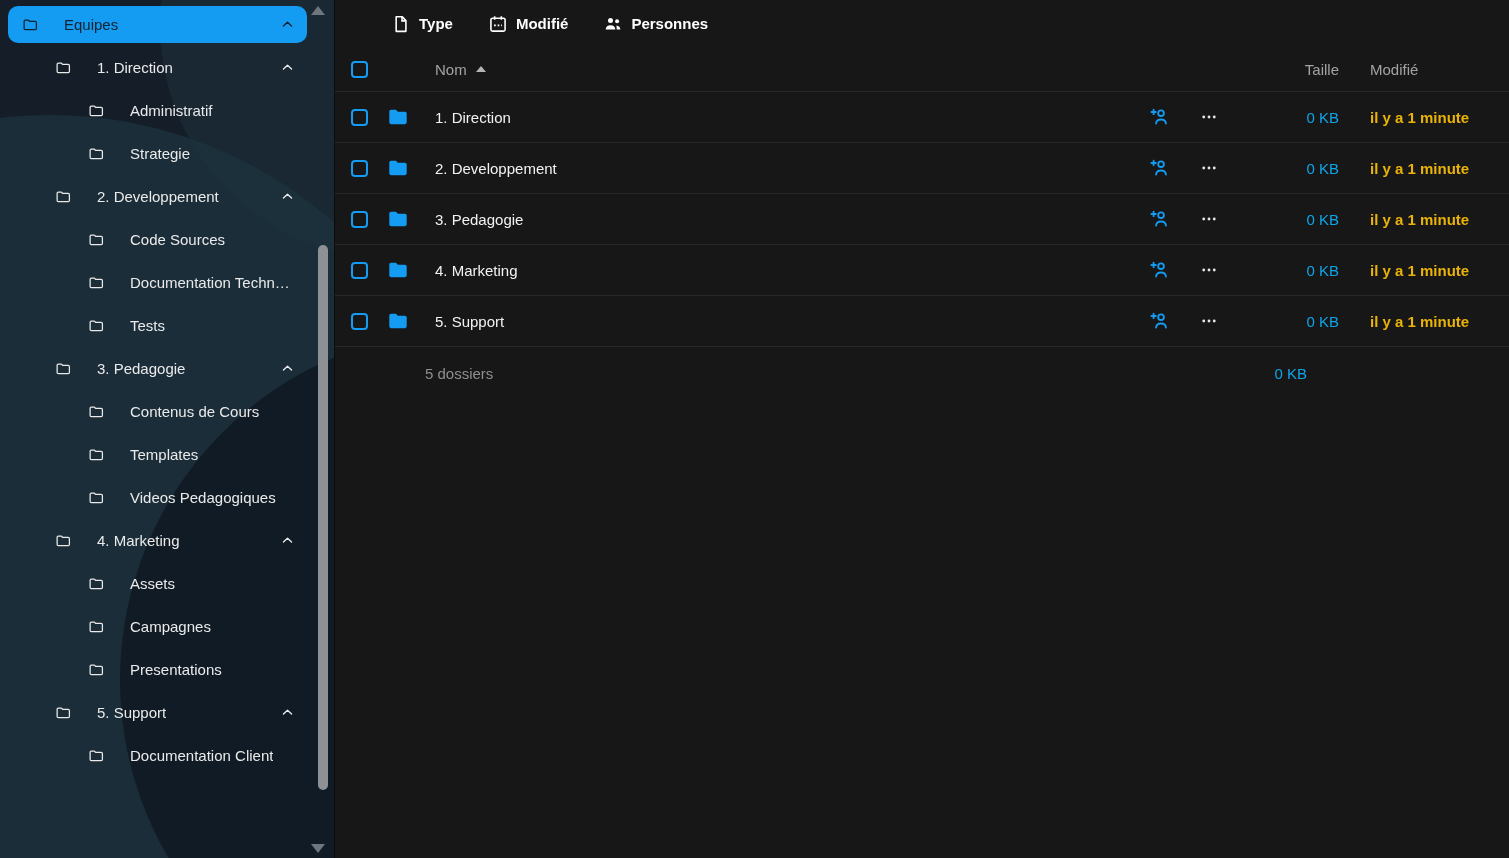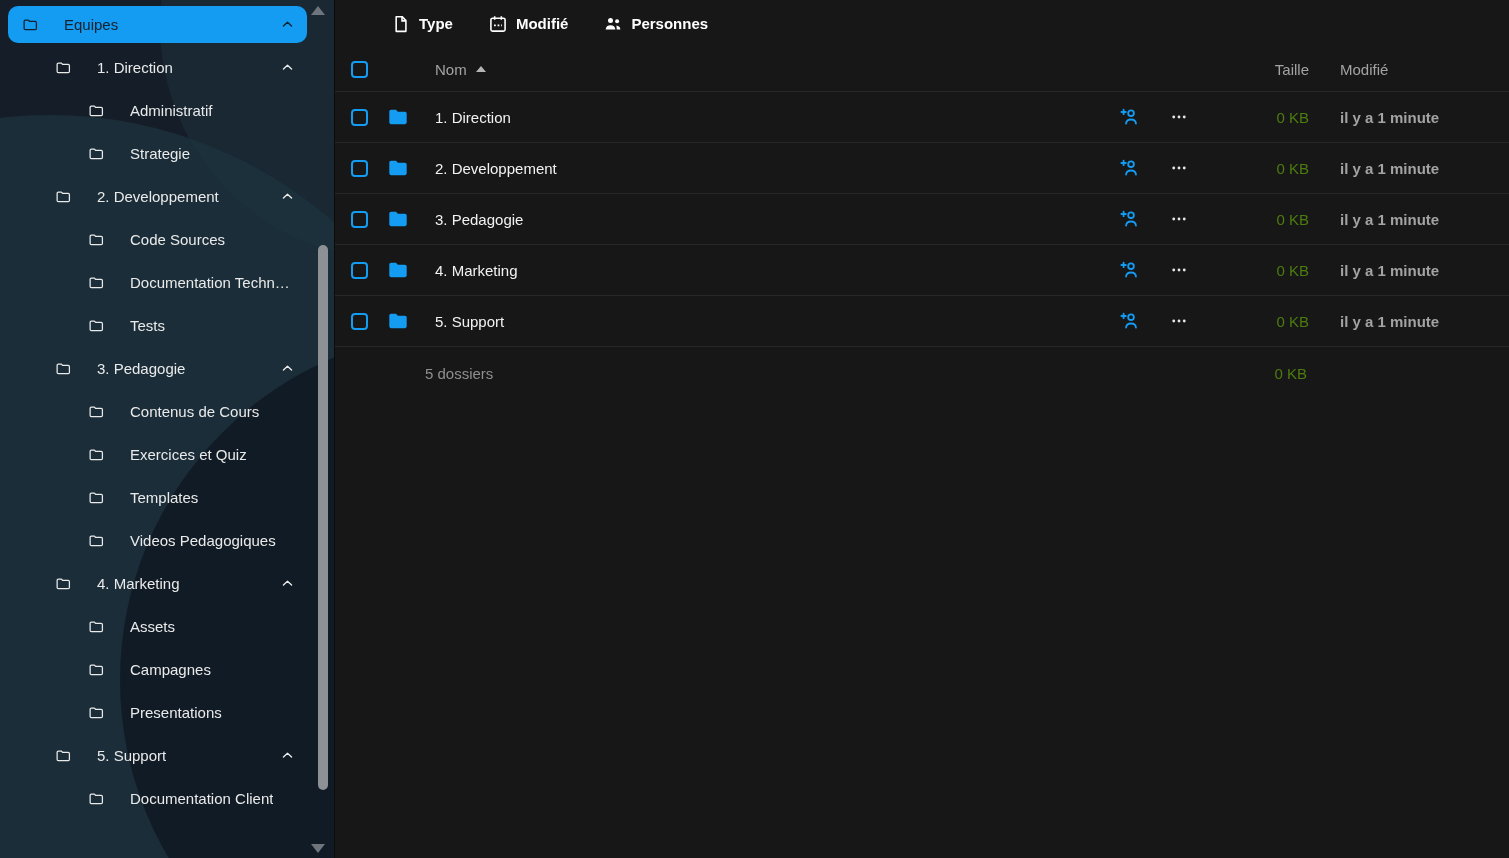--- a/index.html
+++ b/index.html
@@ -62,37 +62,37 @@
     background: #8d9196; border-radius: 6px; z-index: 3; }
 
   
   .main { position: absolute; left: 335px; top: 0; right: 0; bottom: 0; background: var(--main-bg); }
 
   .filters { height: 47px; display: flex; align-items: center; gap: 35px; padding-left: 56px; }
   .filter-chip { display: flex; align-items: center; gap: 8px; color: #ffffff;
     font-size: 15px; font-weight: 700; cursor: pointer; background: none; border: none;
     font-family: inherit; }
 
-  .frow { display: flex; align-items: center; padding-right: 30px; }
+  .frow { display: flex; align-items: center; }
   .header-row { height: 45px; border-bottom: 1px solid var(--row-border); color: var(--text-gray); font-size: 15px; }
   .file-row { height: 51px; border-bottom: 1px solid var(--row-border); font-size: 15px; cursor: pointer; }
 
   .col-check { flex: 0 0 50px; padding-left: 16px; display: flex; align-items: center; }
   .checkbox { width: 17px; height: 17px; border: 2px solid var(--accent); border-radius: 4px;
     background: transparent; cursor: pointer; }
   .col-icon { flex: 0 0 50px; display: flex; align-items: center; }
   .col-name { flex: 1; display: flex; align-items: center; gap: 9px; overflow: hidden; }
   .file-row .col-name { color: #f2f2f2; font-weight: 500; }
   .sort-caret { width: 0; height: 0; border-left: 5px solid transparent;
     border-right: 5px solid transparent; border-bottom: 6px solid #b5b5b5; }
   .col-actions { flex: 0 0 130px; display: flex; align-items: center; justify-content: flex-end;
     gap: 30px; padding-right: 6px; }
   .icon-btn { background: none; border: none; display: flex; align-items: center; cursor: pointer; padding: 0; }
-  .col-size { flex: 0 0 115px; text-align: right; color: #4d7c0f; }
-  .col-modified { flex: 0 0 170px; padding-left: 31px; color: #a3a3a3; font-weight: 600; }
+  .col-size { flex: 0 0 115px; text-align: right; color: #0ea5e9; }
+  .col-modified { flex: 0 0 170px; padding-left: 31px; color: #eab308; font-weight: 600; }
   .header-row .col-size, .header-row .col-modified { color: var(--text-gray); font-weight: 400; }
 
   .summary-row { display: flex; align-items: center; height: 52px; padding-right: 32px;
     font-size: 15px; color: var(--text-dim); }
   .summary-count { margin-left: 90px; }
   .summary-spacer { flex: 1; }
   .summary-end { flex: 0 0 170px; }
 
   svg { display: block; }
 </style>
@@ -214,29 +214,20 @@
   <div class="tree-item lvl2">
     <span class="tree-icon">
       <svg viewBox="0 0 24 24" width="16" height="16">
             <path d="M3.2 7.2 V6.4 c0-1 .8-1.8 1.8-1.8 h4.6 l2 2.1 h8.2 c1 0 1.8 .8 1.8 1.8 v8.7 c0 1-.8 1.8-1.8 1.8 H5 c-1 0-1.8-.8-1.8-1.8 Z" fill="none" stroke="currentColor" stroke-width="1.9" stroke-linejoin="round"></path>
           </svg>
     </span>
     <span class="tree-label">Contenus de Cours</span>
 
   </div>
 
-  <div class="tree-item lvl2">
-    <span class="tree-icon">
-      <svg viewBox="0 0 24 24" width="16" height="16">
-            <path d="M3.2 7.2 V6.4 c0-1 .8-1.8 1.8-1.8 h4.6 l2 2.1 h8.2 c1 0 1.8 .8 1.8 1.8 v8.7 c0 1-.8 1.8-1.8 1.8 H5 c-1 0-1.8-.8-1.8-1.8 Z" fill="none" stroke="currentColor" stroke-width="1.9" stroke-linejoin="round"></path>
-          </svg>
-    </span>
-    <span class="tree-label">Exercices et Quiz</span>
-
-  </div>
 
   <div class="tree-item lvl2">
     <span class="tree-icon">
       <svg viewBox="0 0 24 24" width="16" height="16">
             <path d="M3.2 7.2 V6.4 c0-1 .8-1.8 1.8-1.8 h4.6 l2 2.1 h8.2 c1 0 1.8 .8 1.8 1.8 v8.7 c0 1-.8 1.8-1.8 1.8 H5 c-1 0-1.8-.8-1.8-1.8 Z" fill="none" stroke="currentColor" stroke-width="1.9" stroke-linejoin="round"></path>
           </svg>
     </span>
     <span class="tree-label">Templates</span>
 
   </div>

